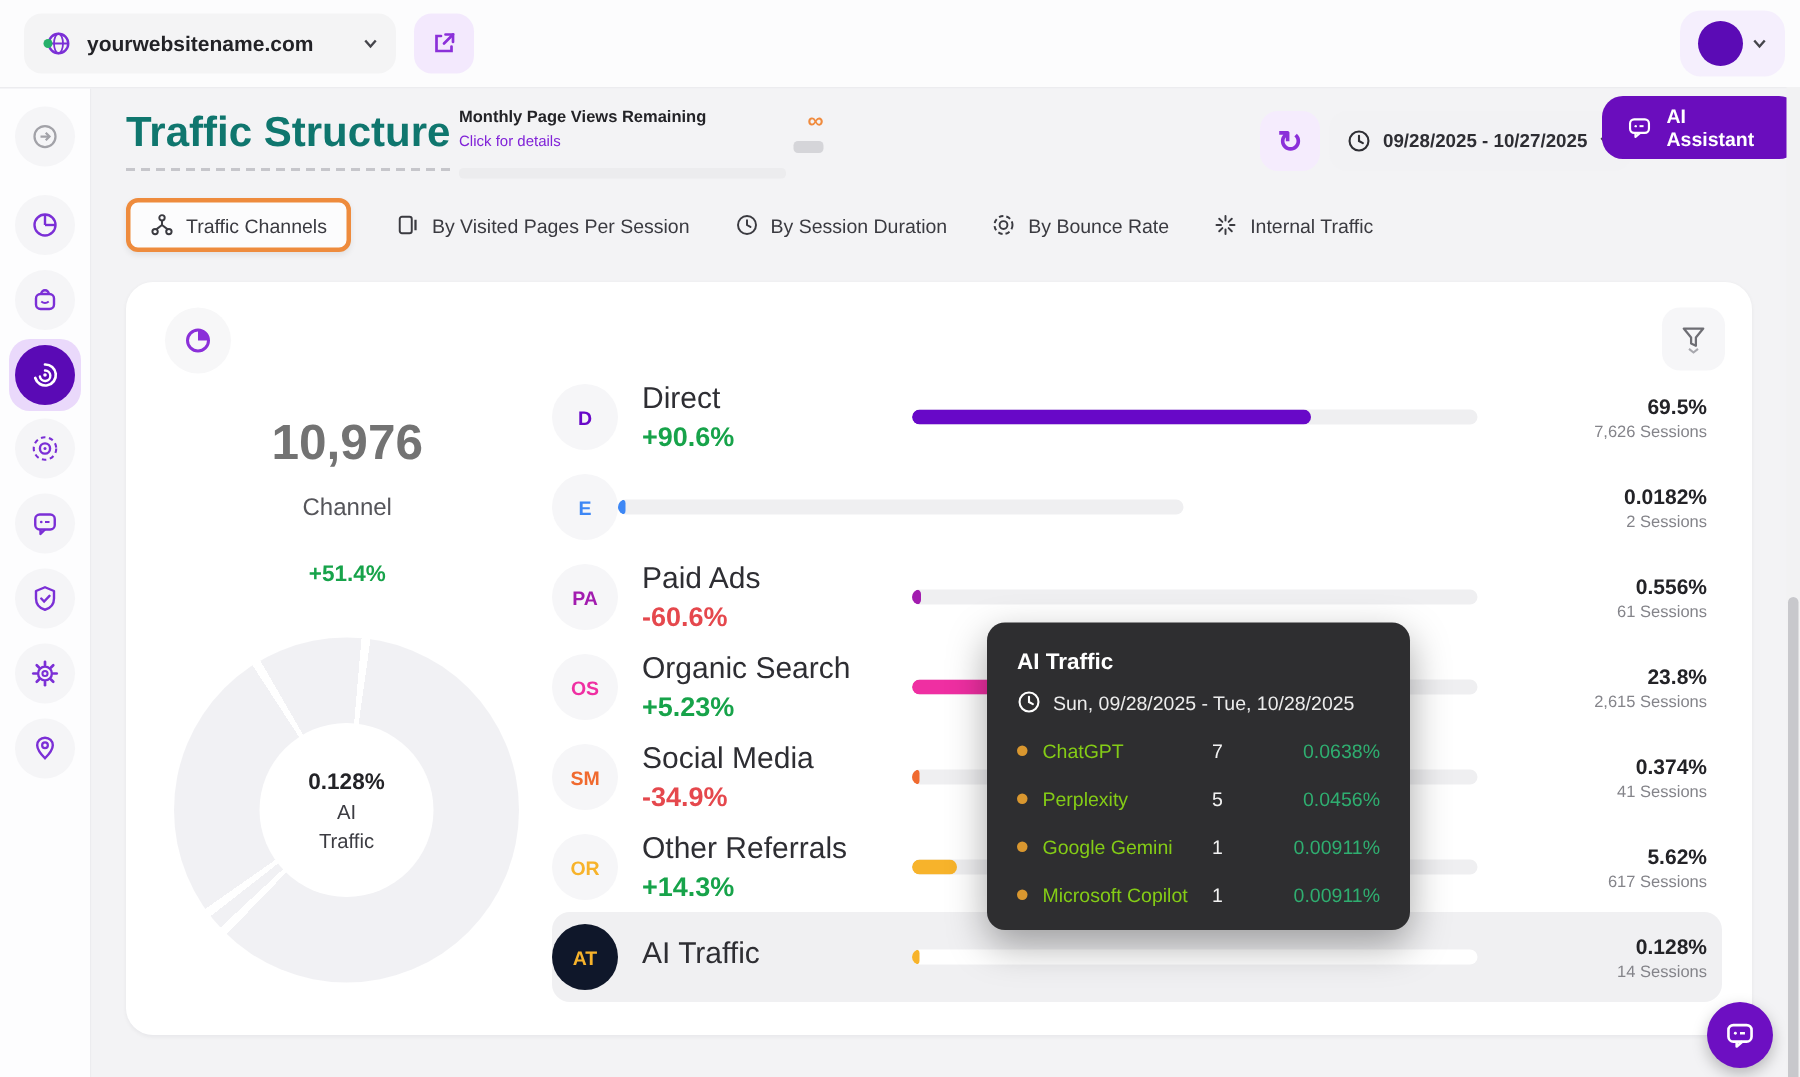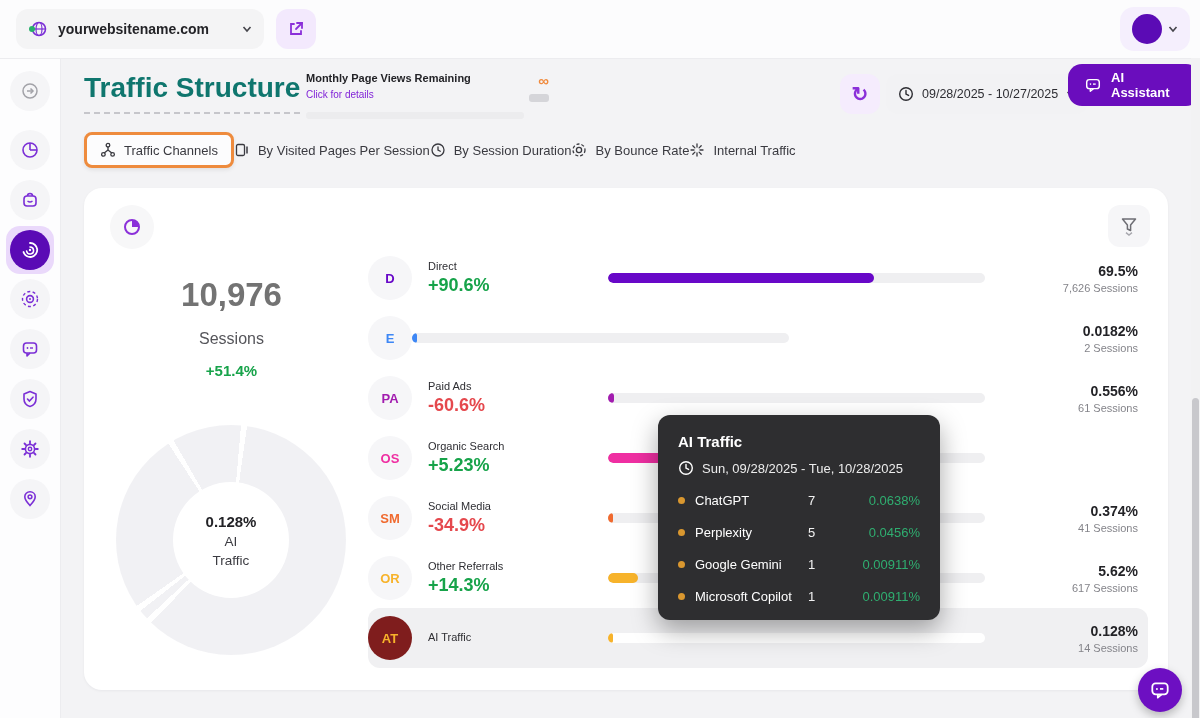--- a/index.html
+++ b/index.html
@@ -37,80 +37,80 @@
   .quota{position:absolute;left:246px;top:14px;width:235px}
   .quota-title{font-size:11px;font-weight:700;color:#232327}
   .quota-link{font-size:10px;color:#8123d8;margin-top:2px;cursor:pointer;display:inline-block}
   .quota-inf{position:absolute;right:-8px;top:0;color:#f08b3e;font-size:15px;font-weight:700}
   .quota-used{position:absolute;right:-8px;top:22px;width:20px;height:8px;border-radius:3px;background:#d5d5d9}
   .quota-bar{margin-top:10px;width:218px;height:7px;border-radius:3px;background:#ececee}
 
   .refresh-btn{left:780px;top:16px;background:#f5ecfd;font-size:20px;font-weight:700;color:#8b30d9}
   .date-pill{position:absolute;left:826px;top:16px;height:40px;border-radius:12px;background:#f2f2f4;
              display:flex;align-items:center;gap:8px;padding:0 12px;cursor:pointer}
-  .date-pill .txt{font-size:12.5px;font-weight:400;color:#2e2e33}
+  .date-pill .txt{font-size:12.5px;font-weight:700;color:#2e2e33}
   .ai-btn{position:absolute;left:1008px;top:6px;height:42px;border-radius:14px;background:#6a0dbd;
           display:flex;align-items:center;gap:9px;padding:0 16px;cursor:pointer}
   .ai-btn .txt{font-size:13px;font-weight:700;color:#fff}
 
   
-  .tabs{position:absolute;left:24px;top:74px;display:flex;align-items:center;}
+  .tabs{position:absolute;left:24px;top:74px;display:flex;align-items:center;gap:30px}
   .tab{display:flex;align-items:center;gap:8px;font-size:13px;color:#3a3a40;cursor:pointer;white-space:nowrap}
   .tab-active{border:3px solid #ee8b3d;border-radius:8px;padding:7px 13px;background:#fcfcfd;
               box-shadow:0 2px 4px rgba(0,0,0,.08)}
 
   
   .card{position:absolute;left:24px;top:130px;width:1084px;height:502px;background:#fff;
         border-radius:18px;box-shadow:0 1px 3px rgba(20,20,30,.05)}
   .card-head-icon{position:absolute;left:26px;top:17px;width:44px;height:44px;border-radius:50%;
         background:#f7f7f8;display:flex;align-items:center;justify-content:center}
   .card-title{position:absolute;left:71px;top:30px;font-size:16.5px;color:#2b2b30;
         border-bottom:2px dotted #c9c9cd;padding-bottom:4px}
   .filter-btn{left:1024px;top:17px;width:42px;height:42px;border-radius:12px;background:#f6f6f8;
         flex-direction:column;gap:0}
 
   .summary{position:absolute;left:30px;top:88px;width:235px;text-align:center}
   .summary .big{font-size:33px;font-weight:700;color:#737373}
   .summary .lbl{font-size:16px;color:#55555a;margin-top:16px}
-  .summary .delta{font-size:15px;font-weight:700;color:#17a34a;margin-top:14px}
+  .summary .delta{font-size:15px;font-weight:700;color:#17a34a;margin-top:26px}
 
   .donut{position:absolute;left:32px;top:237px;width:230px;height:230px;border-radius:50%;
     background:conic-gradient(#f1f1f4 0deg 5deg,#fff 5deg 8deg,#f1f1f4 8deg 224deg,#fff 224deg 227deg,
                #f1f1f4 227deg 232deg,#fff 232deg 235deg,#f1f1f4 235deg 327deg,#fff 327deg 330deg,#f1f1f4 330deg)}
   .donut-hole{position:absolute;left:57px;top:57px;width:116px;height:116px;border-radius:50%;background:#fff;
     display:flex;flex-direction:column;align-items:center;justify-content:center;gap:4px}
   .donut-hole .p{font-size:15px;font-weight:700;color:#232327}
   .donut-hole .l{font-size:13.5px;color:#3c3c42}
 
   
   .rows{position:absolute;left:284px;top:60px;width:780px}
   .ch-row{height:60px;display:flex;align-items:center;border-radius:12px;cursor:pointer}
   .ch-row.highlight{background:#f0f0f2}
   .ch-avatar{width:44px;height:44px;border-radius:50%;background:#f6f6f8;display:flex;
              align-items:center;justify-content:center;flex:none}
   .ch-init{font-size:13px;font-weight:700}
   .ch-meta{width:180px;margin-left:16px;flex:none}
-  .ch-name{font-size:11px;color:#2e2e33}
+  .ch-name{font-size:20px;color:#2e2e33}
   .ch-delta{font-size:18px;font-weight:700;margin-top:3px}
   .ch-bar-track{width:377px;height:10px;border-radius:5px;background:#efeff1;flex:none;overflow:hidden}
   .highlight .ch-bar-track{background:#fff}
-  .highlight .ch-avatar{background:#7f1d1d}
+  .highlight .ch-avatar{background:#0f172a}
   .ch-bar-fill{height:10px;border-radius:5px;min-width:5px}
   .ch-stats{flex:1;text-align:right;padding-right:10px}
   .ch-pct{font-size:14px;font-weight:600;color:#232327}
   .ch-sess{font-size:11px;color:#84848a;margin-top:3px}
 
   
   .tooltip{position:absolute;left:574px;top:227px;width:282px;background:#2e2e30;border-radius:12px;
            box-shadow:0 10px 26px rgba(0,0,0,.35);padding:18px 20px 16px;box-sizing:border-box;z-index:9;color:#fff}
   .tt-title{font-size:15px;font-weight:600}
   .tt-date{display:flex;align-items:flex-end;gap:8px;font-size:13px;color:#ececec;margin-top:10px}
   .tt-row{display:flex;align-items:center;margin-top:17px;font-size:13px}
   .tt-dot{width:7px;height:7px;border-radius:50%;background:#d9972f;margin-right:10px;flex:none}
-  .tt-name{flex:1;color:#ffffff}
+  .tt-name{flex:1;color:#84cc16}
   .tt-count{width:34px;color:#f2f2f2}
   .tt-pct{width:78px;text-align:right;color:#2fae70}
 
   
   .fab{position:absolute;right:18px;bottom:6px;width:44px;height:44px;border-radius:50%;background:#6d0fc2;
        display:flex;align-items:center;justify-content:center;cursor:pointer;z-index:10;
        box-shadow:0 4px 10px rgba(0,0,0,.25)}
   .scroll-track{position:absolute;right:0;top:58px;width:9px;height:660px;background:#f2f2f3;z-index:11}
   .scroll-thumb{position:absolute;right:1px;top:340px;width:7px;height:372px;border-radius:4px;background:#c8c8cc;cursor:pointer}
 </style>
@@ -359,21 +359,21 @@
       <span>
         <svg width="18" height="20" viewBox="0 0 18 20">
             <path d="M2.5 3 H15.5 L10.6 9 V14.5 L7.4 13 V9 Z" fill="none" stroke="#6e6e74" stroke-width="1.5" stroke-linejoin="round"></path>
             <polyline points="6,16.6 9,19 12,16.6" fill="none" stroke="#a8a8ae" stroke-width="1.4"></polyline>
           </svg>
       </span>
     </div>
 
     <div class="summary">
       <div class="big">10,976</div>
-      <div class="lbl">Sessions</div>
+      <div class="lbl">Channel</div>
       <div class="delta">+51.4%</div>
     </div>
 
     <div class="donut">
       <div class="donut-hole">
         <div class="p">0.128%</div>
         <div class="l">AI</div>
         <div class="l">Traffic</div>
       </div>
     </div>
@@ -430,20 +430,24 @@
       <div class="ch-row">
         <div class="ch-avatar">
             <span class="ch-init" style="color: rgb(239, 47, 162);">OS</span>
           </div>
         <div class="ch-meta">
             <div class="ch-name">Organic Search</div>
             <div class="ch-delta" style="color: rgb(23, 163, 74);">+5.23%</div>
           </div>
         <div class="ch-bar-track">
             <div class="ch-bar-fill" style="width: 24%; background: rgb(239, 47, 162);"></div>
+          </div>
+        <div class="ch-stats">
+            <div class="ch-pct">23.8%</div>
+            <div class="ch-sess">2,615 Sessions</div>
           </div>
       </div>
 
       <div class="ch-row">
         <div class="ch-avatar">
             <span class="ch-init" style="color: rgb(240, 106, 47);">SM</span>
           </div>
         <div class="ch-meta">
             <div class="ch-name">Social Media</div>
             <div class="ch-delta" style="color: rgb(229, 72, 77);">-34.9%</div>

